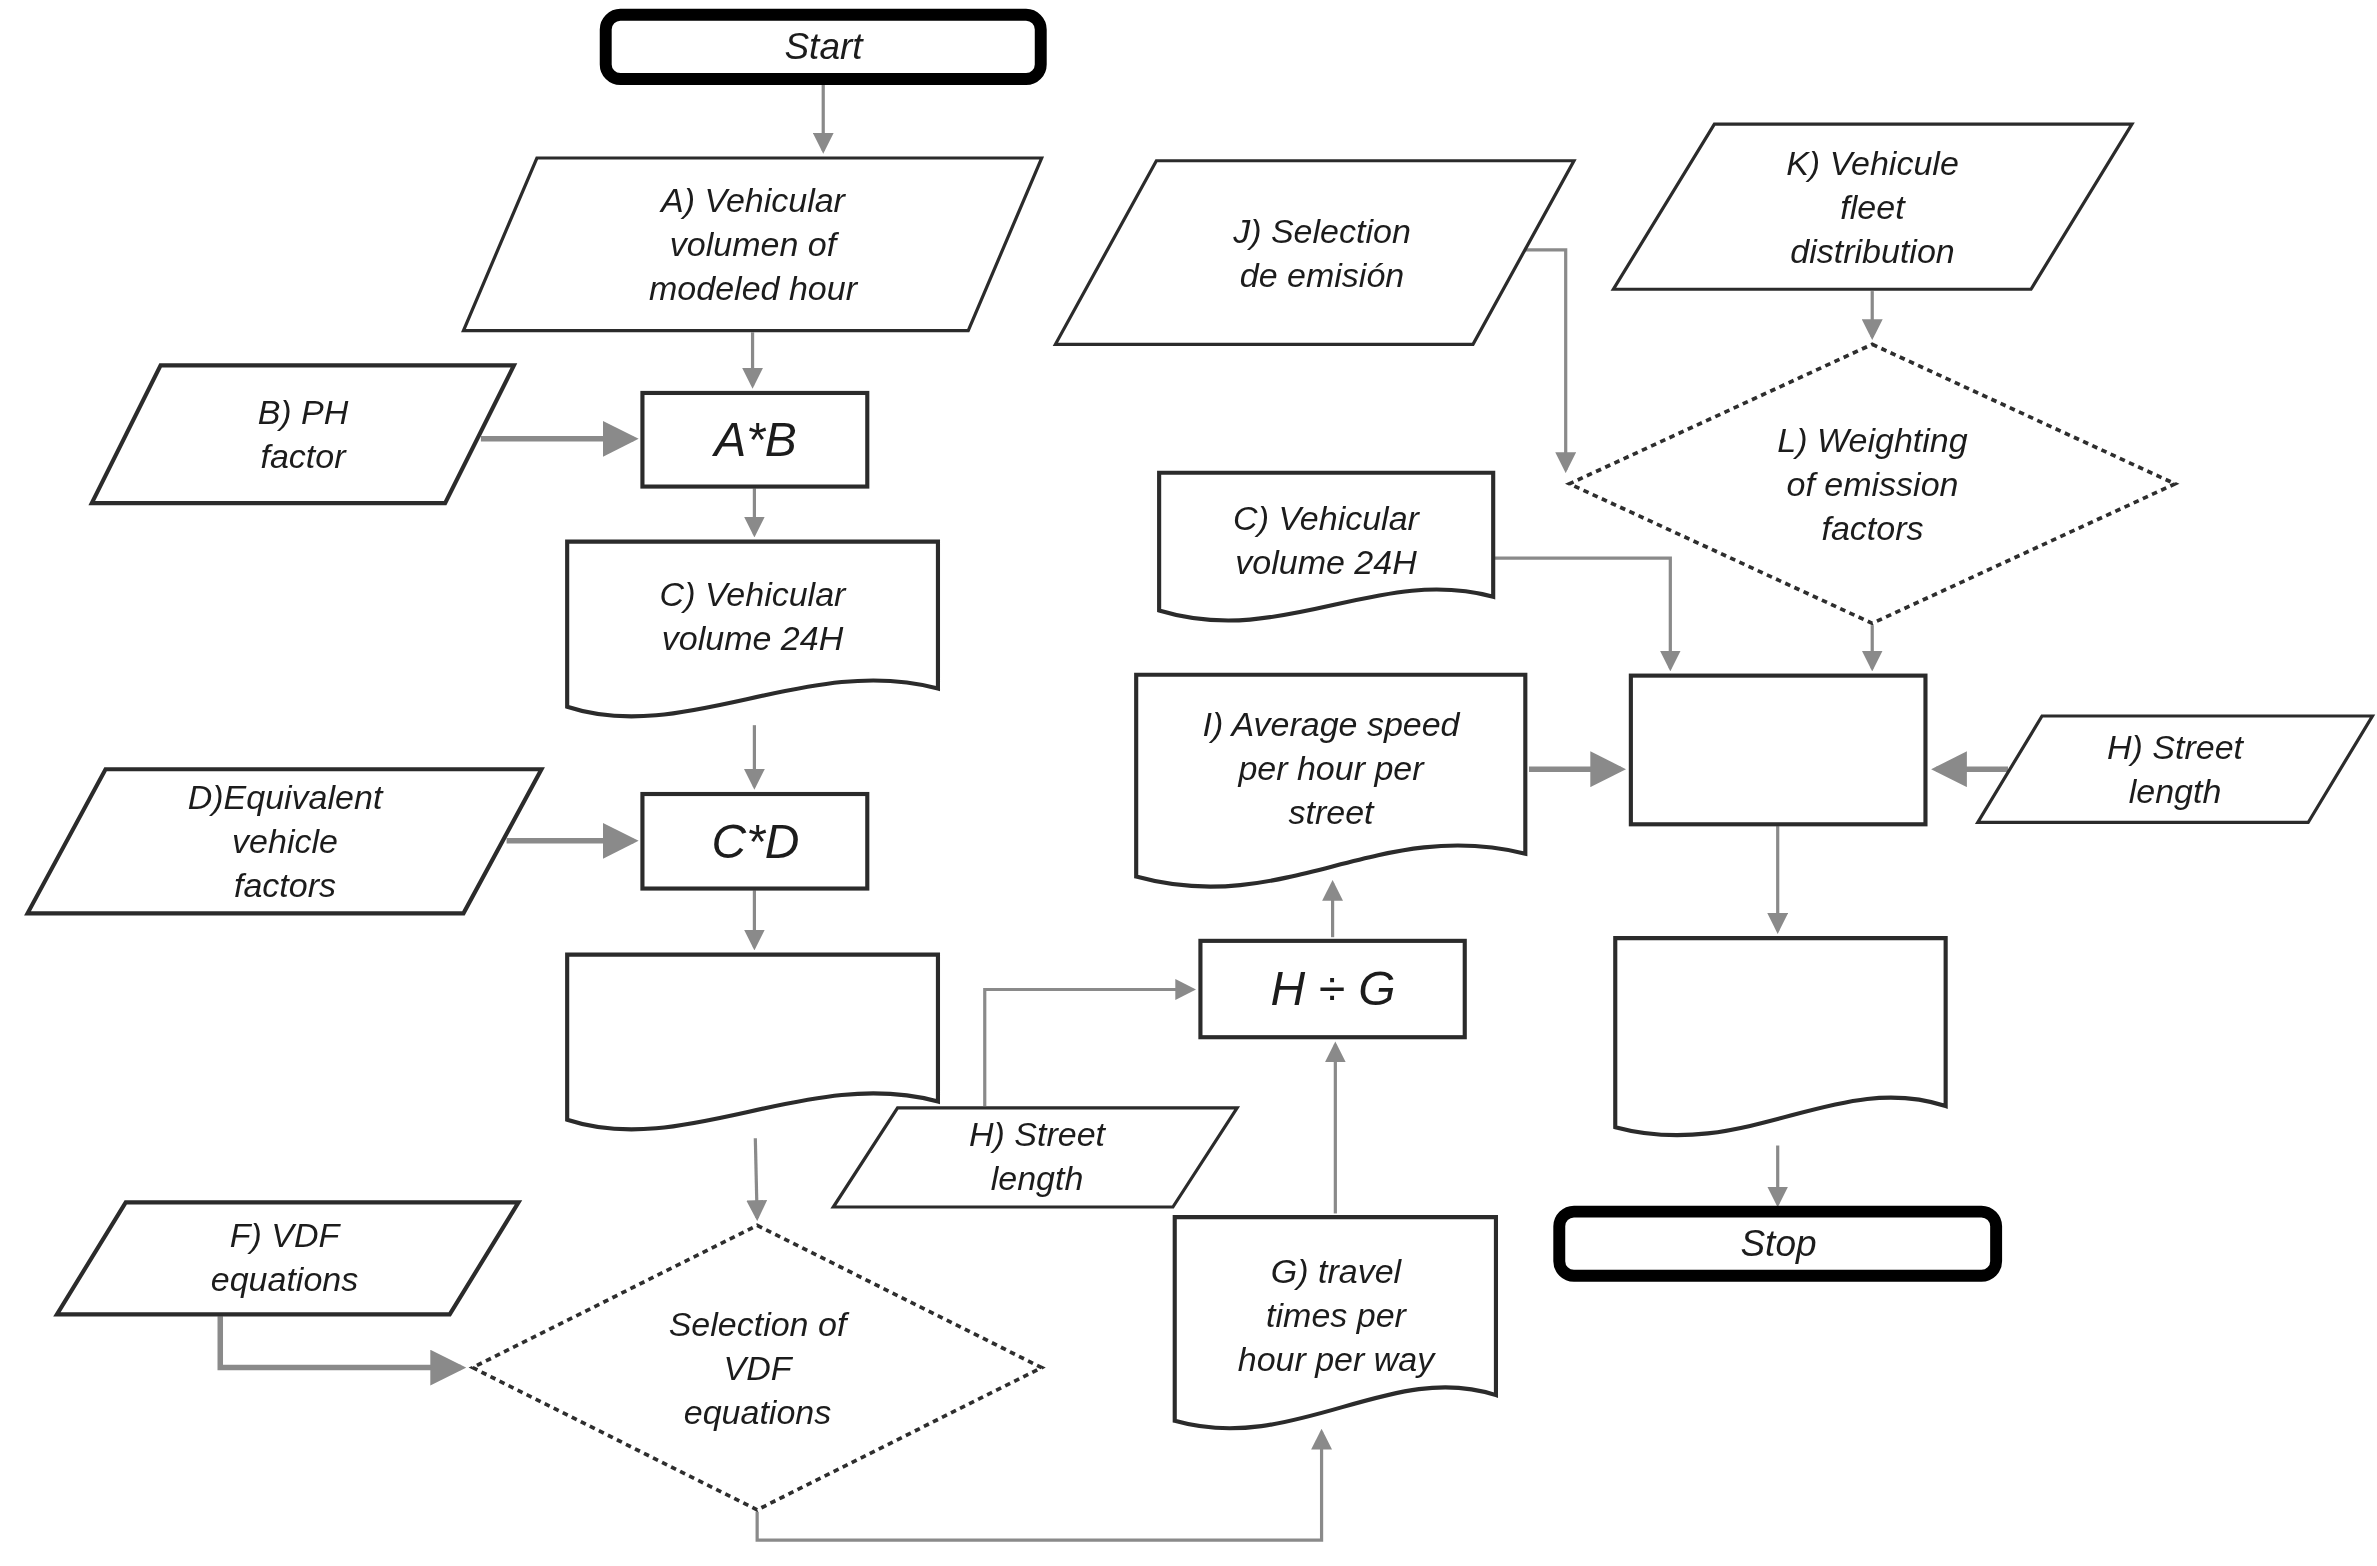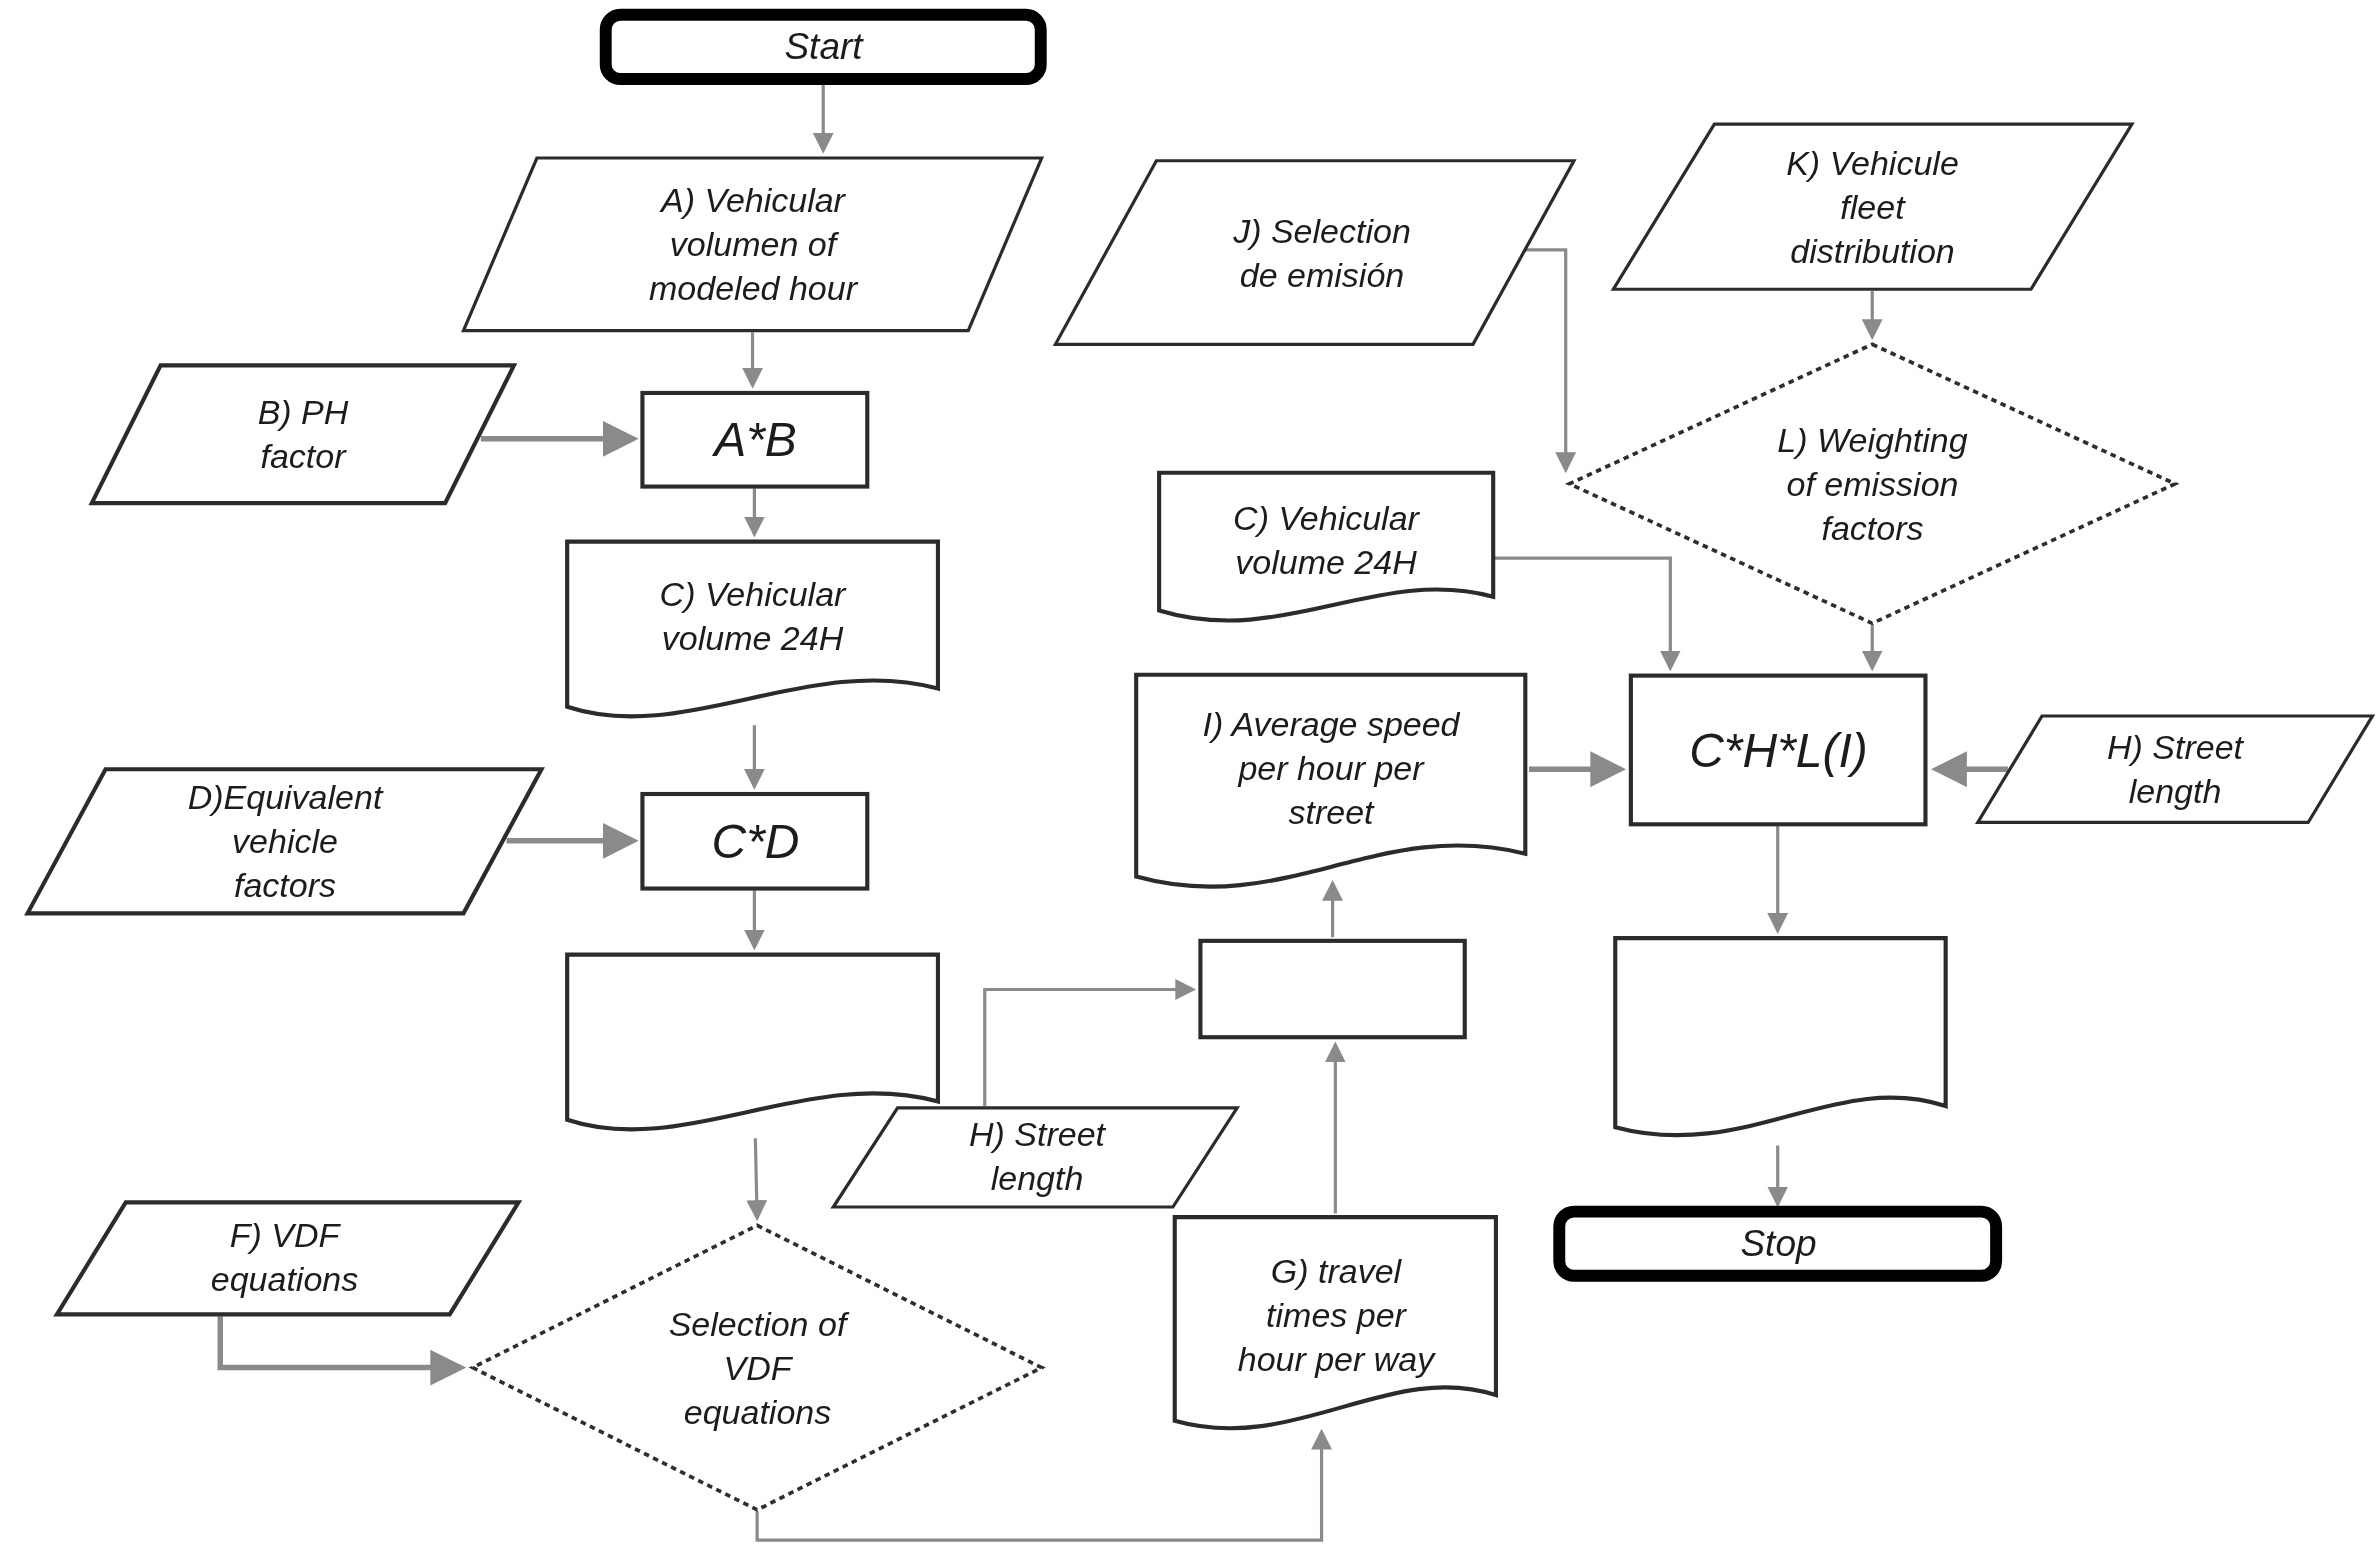--- a/index.html
+++ b/index.html
@@ -106,35 +106,35 @@
 vehicle
 factors</div>
   <div class="label formula" style="left:643px;top:794px;width:225px;height:95px">C*D</div>
   <div class="label" style="left:101px;top:1204px;width:367px;height:106px">F) VDF
 equations</div>
   <div class="label" style="left:574px;top:1259px;width:367px;height:217px">Selection of
 VDF
 equations</div>
   <div class="label" style="left:872px;top:1110px;width:330px;height:92px">H) Street
 length</div>
+  <div class="label formula" style="left:1201px;top:941px;width:264px;height:96px">H ÷ G</div>
   <div class="label" style="left:1180px;top:1228px;width:312px;height:174px">G) travel
 times per
 hour per way</div>
   <div class="label" style="left:1159px;top:479px;width:334px;height:121px">C) Vehicular
 volume 24H</div>
   <div class="label" style="left:1141px;top:681px;width:380px;height:173px">I) Average speed
 per hour per
 street</div>
   <div class="label" style="left:1129px;top:167px;width:386px;height:171px">J) Selection
 de emisión</div>
   <div class="label" style="left:1698px;top:129px;width:349px;height:156px">K) Vehicule
 fleet
 distribution</div>
   <div class="label" style="left:1689px;top:369px;width:367px;height:229px">L) Weighting
 of emission
 factors</div>
-  <div class="label formula" style="left:1631px;top:676px;width:295px;height:149px">C*H*L(I)</div>
   <div class="label" style="left:2010px;top:720px;width:330px;height:97px">H) Street
 length</div>
   <div class="label big" style="left:1560px;top:1212px;width:437px;height:64px">Stop</div>
 
 </div>
 
 
 </body></html>

